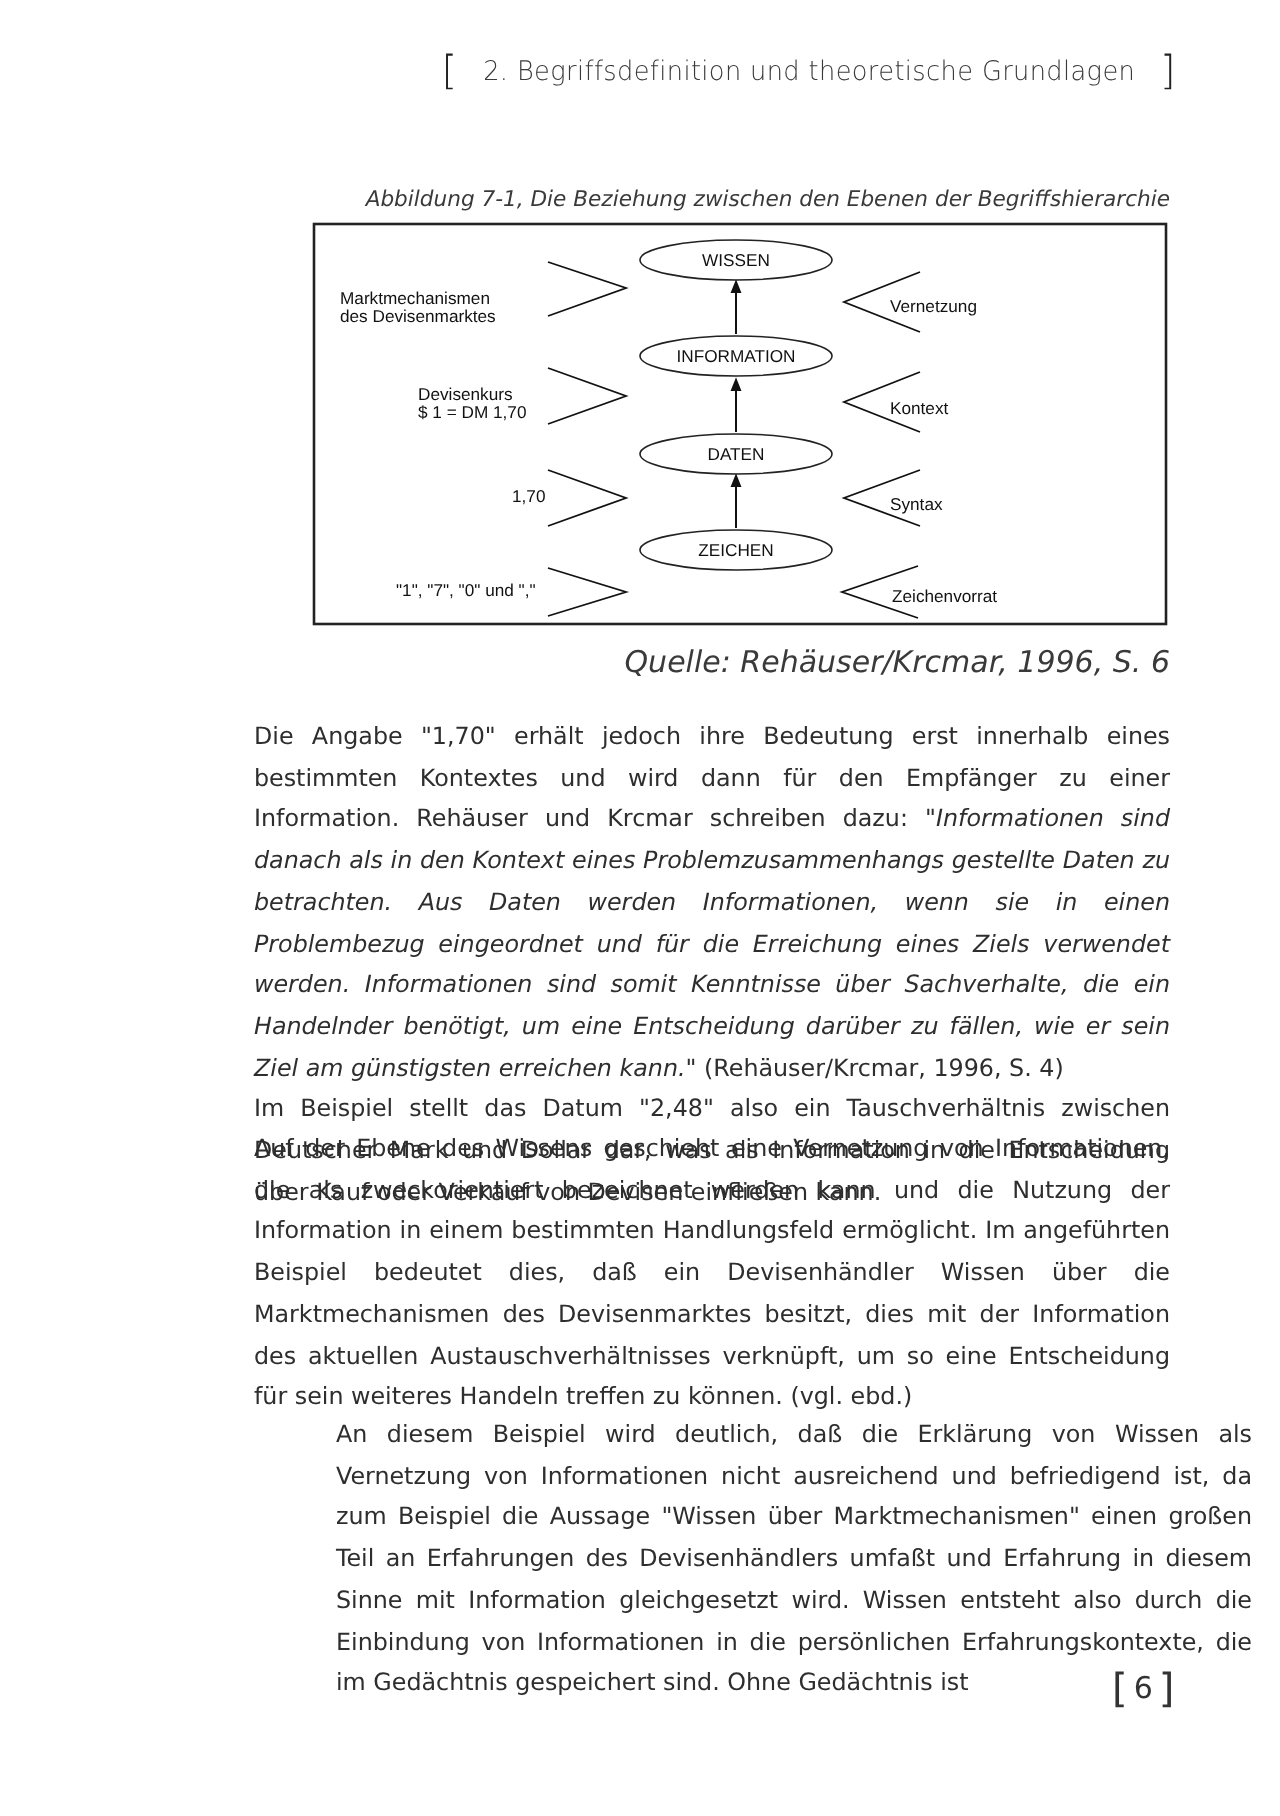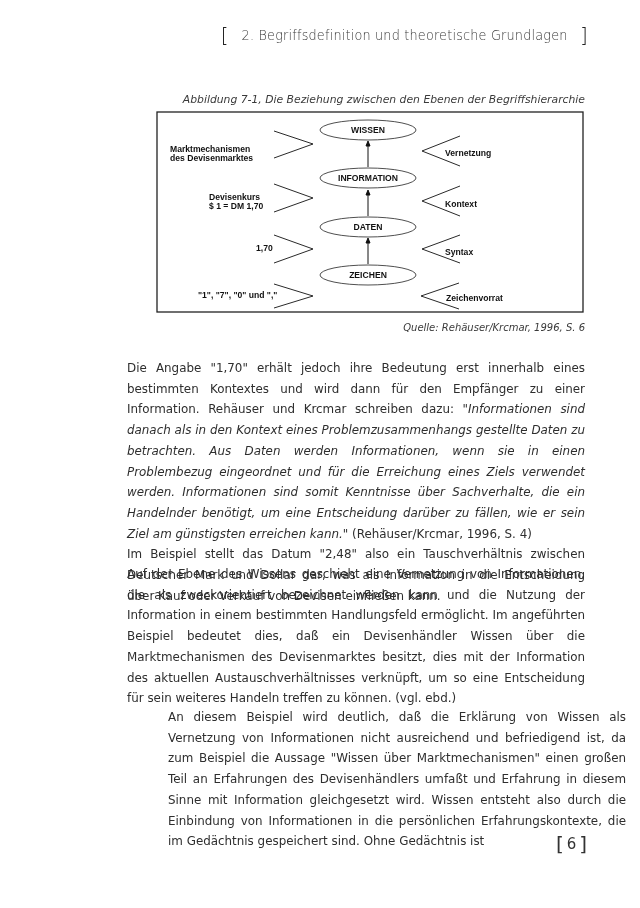--- a/index.html
+++ b/index.html
@@ -1,23 +1,23 @@
 <!DOCTYPE html>
 <html><head>
 <meta charset="utf-8">
 <style>
   html, body { margin: 0; padding: 0; background: #ffffff; }
   body { width: 640px; height: 908px; position: relative; overflow: hidden; font-family: "DejaVu Sans", sans-serif; color: #2a2a2a; }
   .header { position: absolute; top: 23px; right: 52px; font-family: "DejaVu Sans", sans-serif; font-size: 13.5px; letter-spacing: 0.2px; color: #3a3a3a; white-space: nowrap; font-weight: 300; }
   .header .br { font-size: 20px; vertical-align: -2px; color: #222; font-weight: 300; }
   .header .txt { padding: 0 4px; transform: scaleX(0.95); display: inline-block; }
   .caption { position: absolute; top: 93px; right: 55px; font-style: italic; font-size: 10.8px; color: #3a3a3a; white-space: nowrap; }
-  .figure { position: absolute; left: 156px; top: 111px; width: 340px; height: 202px; font-weight: bold; }
+  .figure { position: absolute; left: 156px; top: 111px; width: 340px; height: 202px; }
   .figure svg { display: block; }
-  .source { position: absolute; top: 322px; right: 55px; font-style: italic; font-size: 10px; color: #3a3a3a; white-space: nowrap; }
+  .source { position: absolute; top: 322px; right: 55px; font-style: italic; font-size: 15px; color: #3a3a3a; white-space: nowrap; }
   .body-text { position: absolute; left: 127px; width: 458px; font-size: 11.9px; line-height: 20.7px; color: #2e2e2e; text-align: justify; }
   .body-text p { margin: 0; }
   .p1 { top: 358px; }
   .p2 { top: 564px; }
   .p3 { top: 707px; margin-left: 41px; }
   .it { font-style: italic; }
   .pagenum { position: absolute; top: 832px; left: 556px; font-size: 15px; color: #333; white-space: nowrap; }
   .pagenum .br { font-size: 20px; vertical-align: -2px; }
   .pagenum .num { padding: 0 3px; }
   .dtext { font-family: "Liberation Sans", sans-serif; font-size: 8.6px; fill: #111; }

